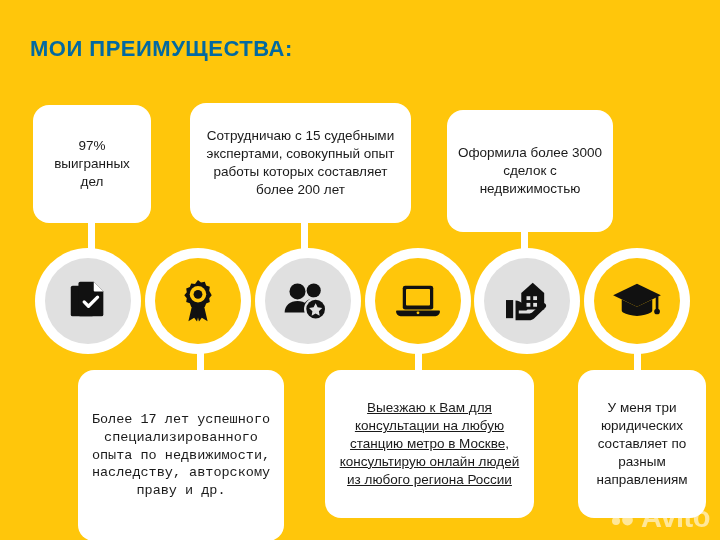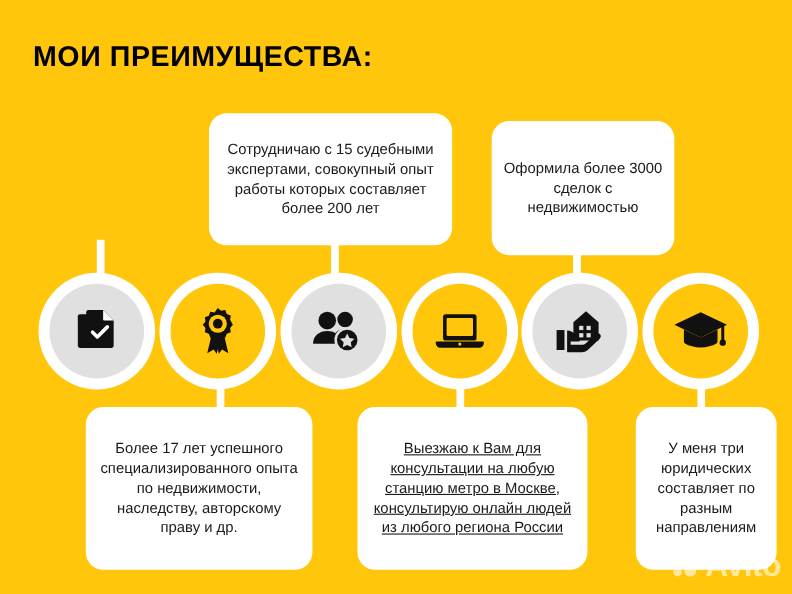--- a/index.html
+++ b/index.html
@@ -18,24 +18,24 @@
     height: 540px;
     background: #FFC60B;
     overflow: hidden;
   }
 
   
   #page-title {
     position: absolute;
     left: 30px;
     top: 36px;
-    font-size: 26px;
+    font-size: 22px;
     font-weight: bold;
     letter-spacing: 0.5px;
-    color: #000000;
+    color: #0369a1;
     white-space: nowrap;
   }
 
   
   .card {
     position: absolute;
     background: #FFFFFF;
     border-radius: 16px;
     box-sizing: border-box;
     display: flex;
@@ -46,21 +46,21 @@
     font-size: 13.5px;
     line-height: 1.33;
     padding: 8px 10px;
     z-index: 5;
   }
   .card span { display: block; }
 
   #card-1 { left: 33px;  top: 105px; width: 118px; height: 118px; }
   #card-2 { left: 190px; top: 103px; width: 221px; height: 120px; }
   #card-3 { left: 447px; top: 110px; width: 166px; height: 122px; }
-  #card-4 { left: 78px;  top: 370px; width: 206px; height: 148px; }
+  #card-4 { left: 78px;  top: 370px; width: 206px; height: 171px; font-family: Liberation Mono, monospace; }
   #card-5 { left: 325px; top: 370px; width: 209px; height: 148px; text-decoration: underline; }
   #card-6 { left: 578px; top: 370px; width: 128px; height: 148px; }
 
   
   .connector {
     position: absolute;
     width: 7px;
     background: #FFFFFF;
     z-index: 1;
   }
@@ -88,20 +88,21 @@
   .inner.gray   { background: #E0E0E0; }
   .inner.yellow { background: #FFC60B; }
   .inner svg { display: block; }
 
   
   #avito-watermark {
     position: absolute;
     right: 10px;
     bottom: 8px;
     display: flex;
+    align-items: center;
     gap: 5px;
     opacity: 0.58;
     z-index: 8;
   }
   #avito-watermark .wm-text {
     font-size: 29px;
     font-weight: bold;
     color: #FFFFFF;
     letter-spacing: -0.5px;
     line-height: 1;
@@ -115,20 +116,23 @@
   <div id="page-title">МОИ ПРЕИМУЩЕСТВА:</div>
 
   <div class="connector" style="left:88px;  top:218px; height:38px;"></div>
   <div class="connector" style="left:301px; top:218px; height:38px;"></div>
   <div class="connector" style="left:521px; top:218px; height:38px;"></div>
 
   <div class="connector" style="left:197px; top:345px; height:32px;"></div>
   <div class="connector" style="left:415px; top:345px; height:32px;"></div>
   <div class="connector" style="left:634px; top:345px; height:32px;"></div>
 
+  <div class="card" id="card-1">
+    <span>97% выигранных дел</span>
+  </div>
   <div class="card" id="card-2">
     <span>Сотрудничаю с 15 судебными экспертами, совокупный опыт работы которых составляет более 200 лет</span>
   </div>
   <div class="card" id="card-3">
     <span>Оформила более 3000 сделок с недвижимостью</span>
   </div>
 
   <div class="icon-circle" style="left:35px; top:248px;">
     <div class="inner gray">
       <span>

